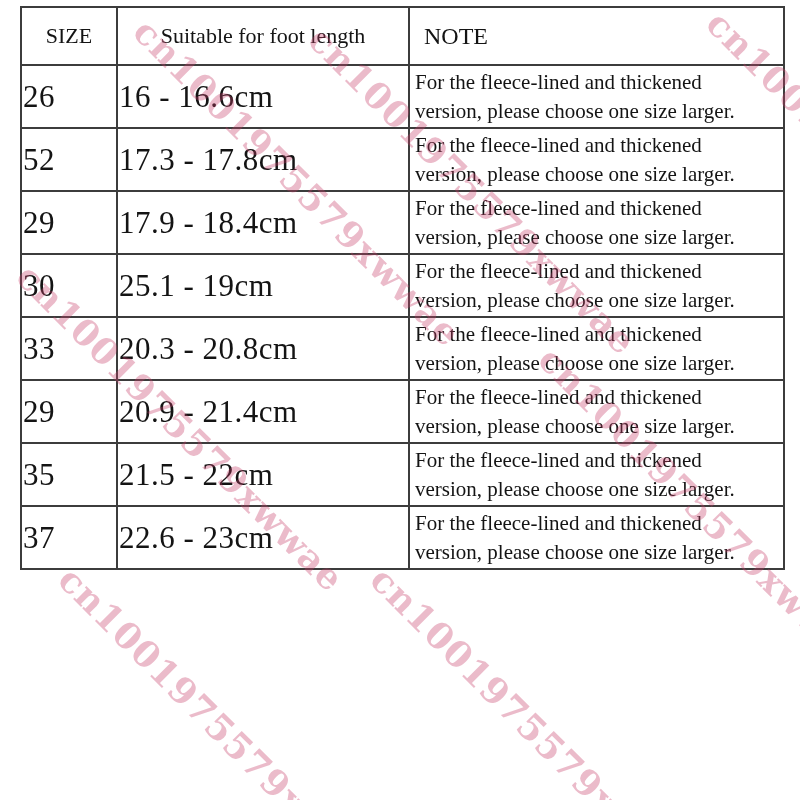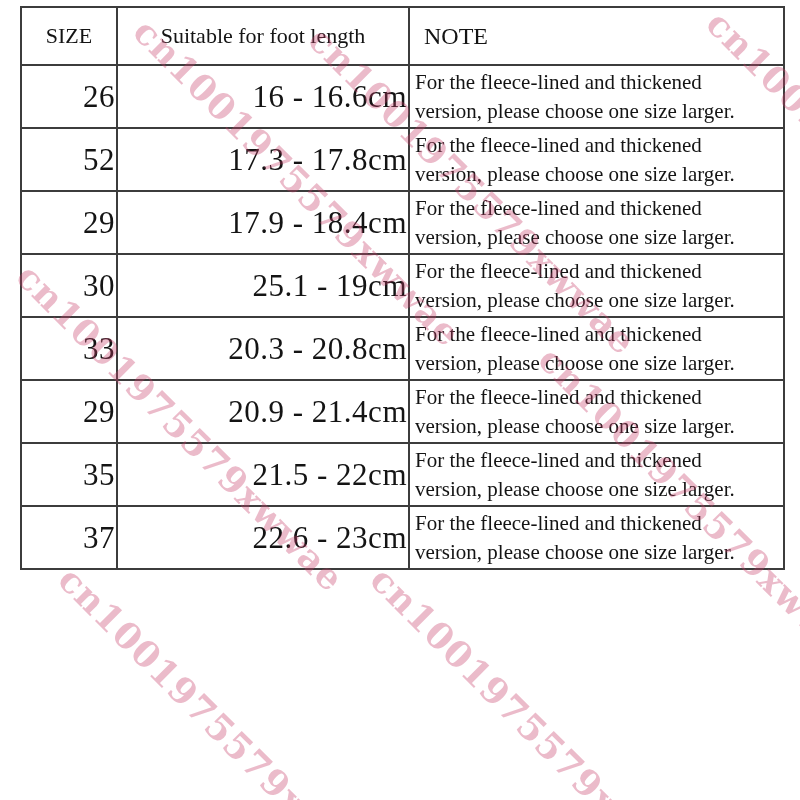--- a/index.html
+++ b/index.html
@@ -42,21 +42,21 @@
   th.h-size, th.h-length { text-align: center; }
   th.h-note {
     text-align: left;
     padding-left: 14px;
     font-size: 24px;
   }
 
   .size-table td { height: 59px; }
 
   td.cell-size, td.cell-length {
-    text-align: right;
+    text-align: left;
     vertical-align: middle;
     font-size: 31px;
     letter-spacing: 0.5px;
     margin-left: 11px;
   }
   td.cell-note {
     vertical-align: middle;
     padding: 0 5px;
     font-size: 21px;
   }

